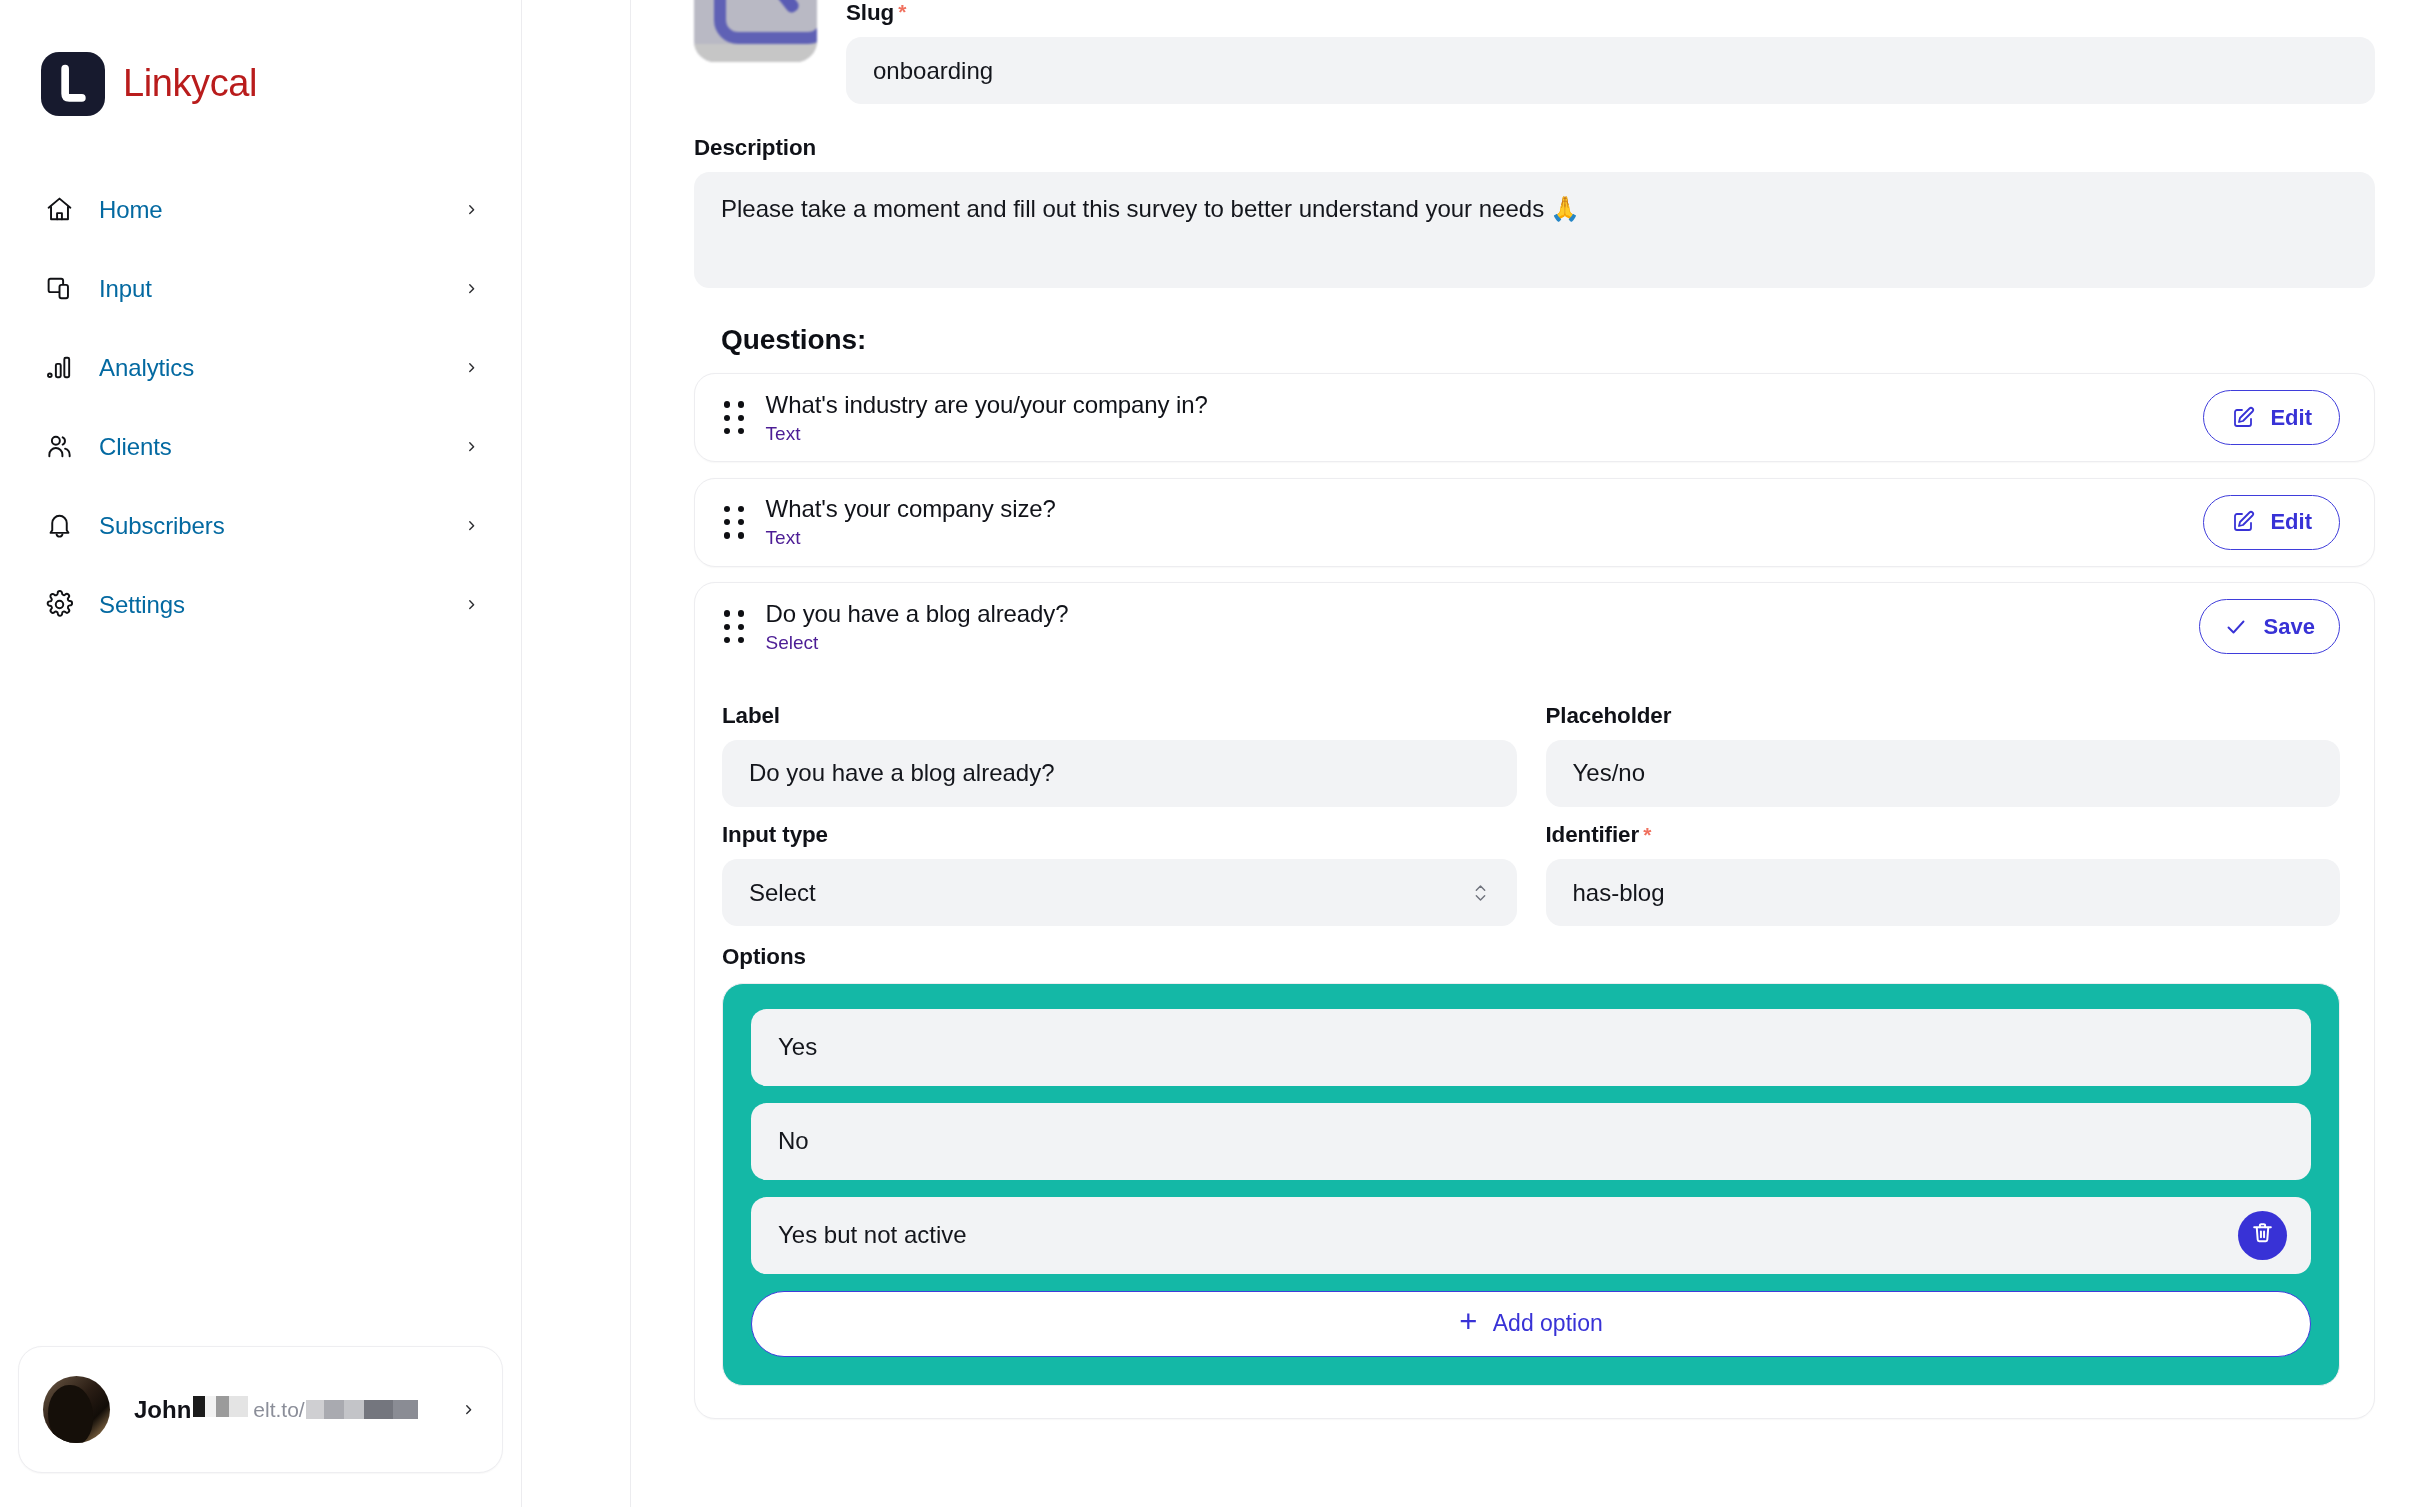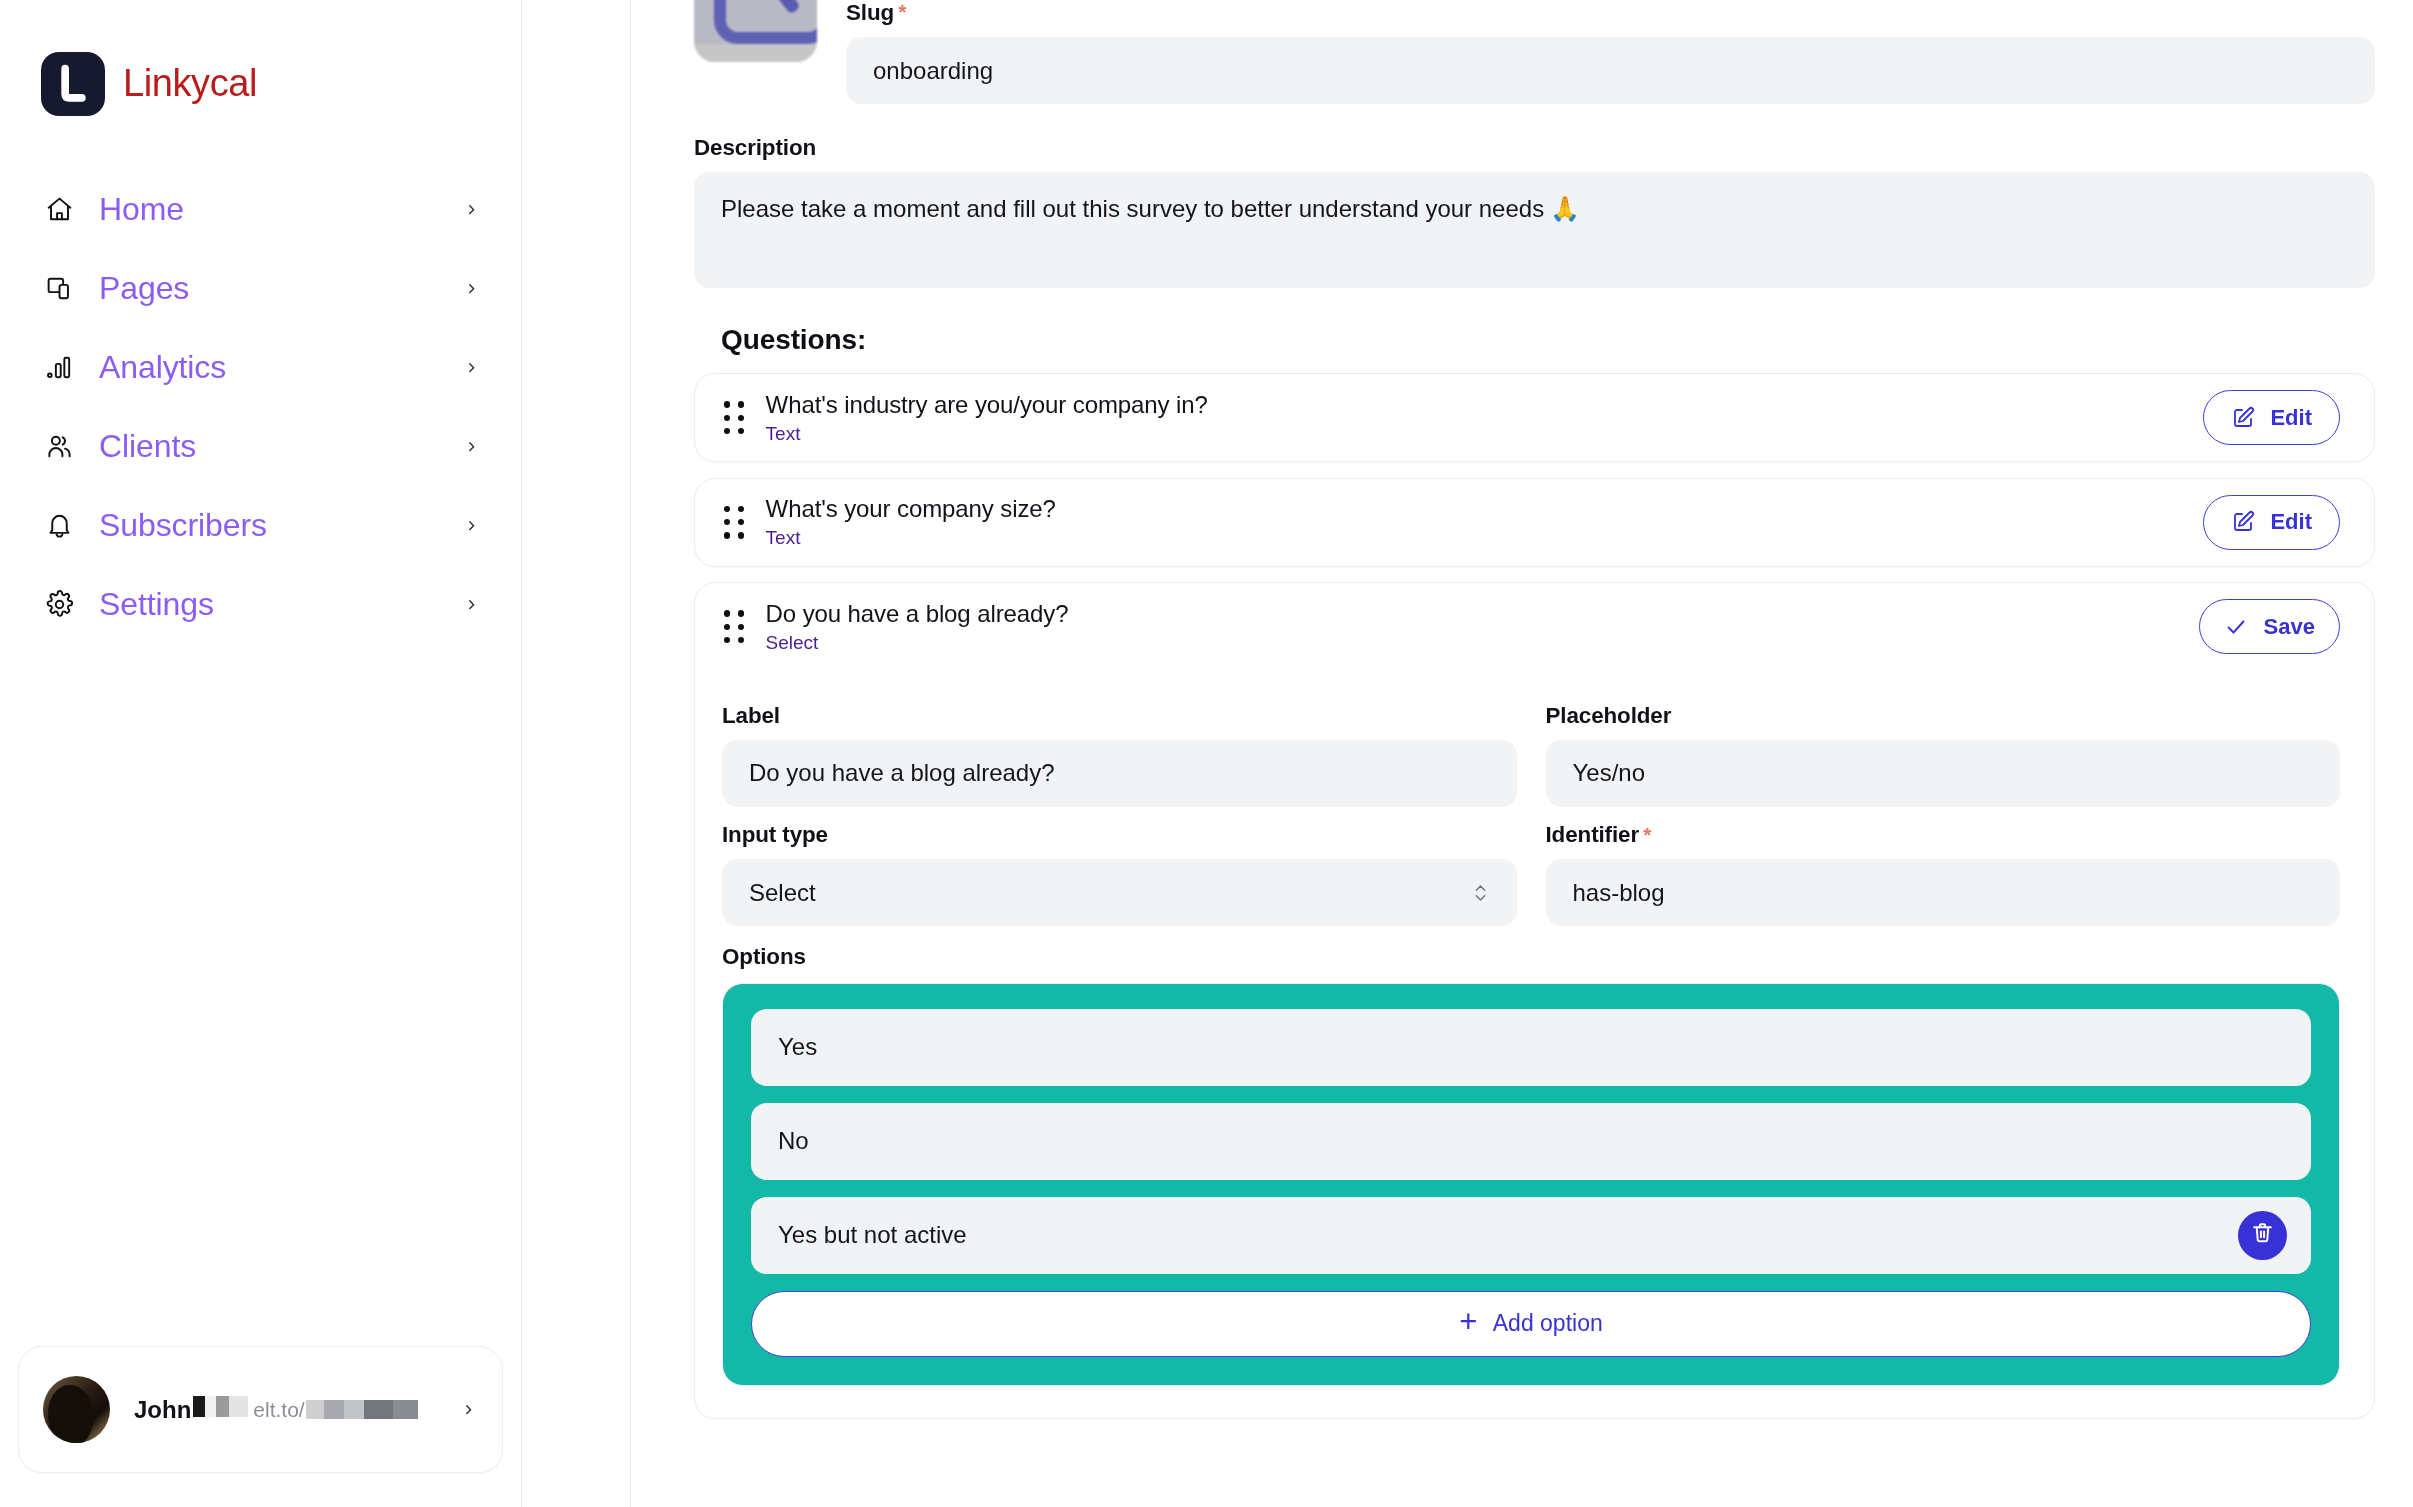--- a/index.html
+++ b/index.html
@@ -75,22 +75,22 @@
   }
   .nav-item.active { background: #f1f1f3; }
   .nav-icon {
     width: 32px; height: 32px;
     flex: 0 0 32px;
     display: flex; align-items: center; justify-content: center;
     color: #101114;
   }
   .nav-label {
     flex: 1;
-    font-size: 32px;
-    color: #8b5cf6;
+    font-size: 24px;
+    color: #0369a1;
     letter-spacing: -0.1px;
   }
   .nav-chevron {
     width: 18px; height: 18px;
     flex: 0 0 18px;
     color: #2c2d31;
     display:flex; align-items:center; justify-content:center;
   }
 
   .sidebar-spacer { flex: 1 1 auto; }
@@ -429,21 +429,21 @@
         </span>
       </div>
 
       <div class="nav-item">
         <span class="nav-icon">
           <svg width="29" height="29" viewBox="0 0 24 24" fill="none" stroke="currentColor" stroke-width="1.6" stroke-linecap="round" stroke-linejoin="round">
             <rect x="3" y="4" width="12" height="11" rx="1.6"></rect>
               <rect x="12" y="9" width="7" height="11" rx="1.6" fill="#fff"></rect>
           </svg>
         </span>
-        <span class="nav-label">Pages</span>
+        <span class="nav-label">Input</span>
         <span class="nav-chevron">
           <svg width="15.4" height="15.4" viewBox="0 0 24 24" fill="none" stroke="currentColor" stroke-width="2.2" stroke-linecap="round" stroke-linejoin="round">
               <path d="M9 18l6-6-6-6"></path>
             </svg>
         </span>
       </div>
 
 
       <div class="nav-item">
         <span class="nav-icon">

